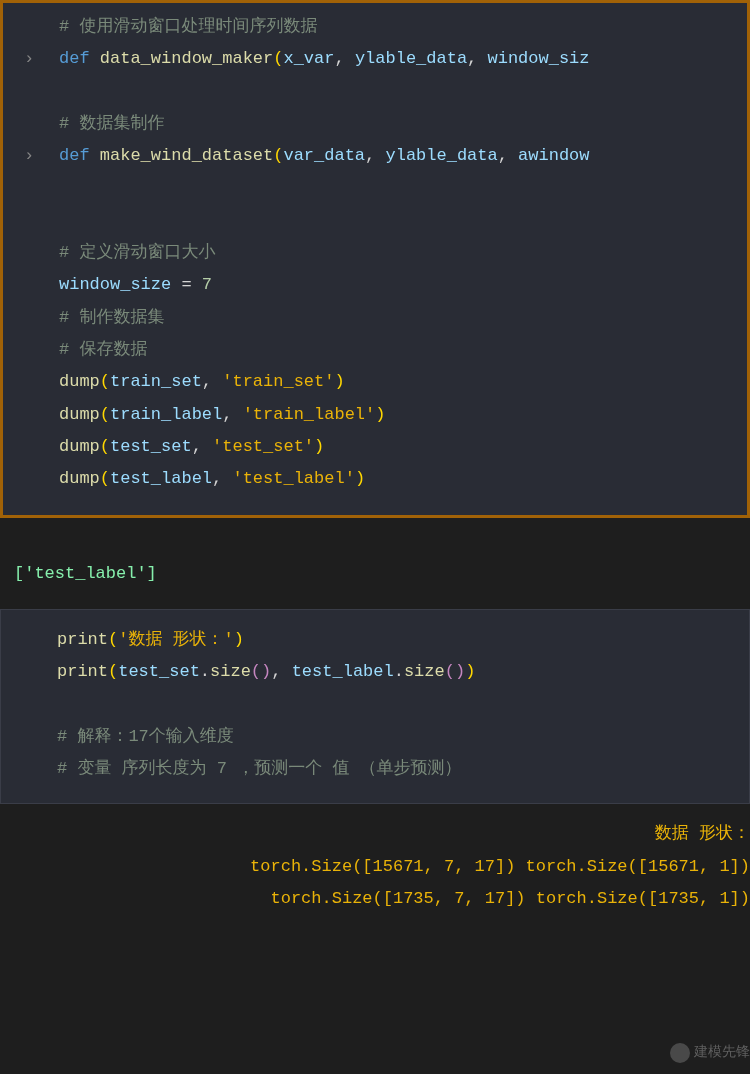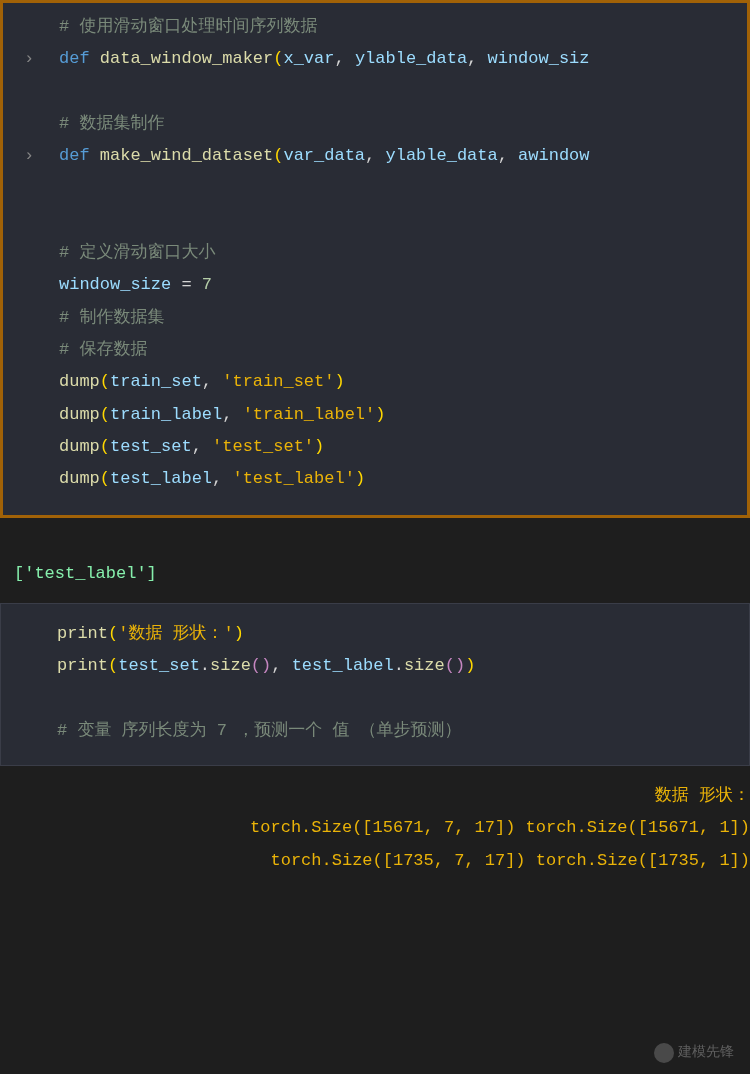--- a/index.html
+++ b/index.html
@@ -51,39 +51,39 @@
     .output-text {
       color: #86efac;
       padding: 12px 0 8px 14px;
       font-size: 17px;
     }
     
     .code-block-2 {
       background: #292c35;
       border: 1px solid #3a3d48;
       padding: 14px 0 18px 0;
-      margin-top: 4px;
+      margin-top: 10px;
     }
     .code-line-2 {
       padding: 0 0 0 56px;
       white-space: nowrap;
       overflow: hidden;
     }
     
     .output-block {
       padding: 14px 0 0 8px;
       color: #eab308;
       font-size: 17px;
       line-height: 1.9;
       text-align: right;
     }
     
     .watermark {
       position: absolute;
-      right: 16px;
+      right: 0;
       bottom: 8px;
       color: #888;
       font-size: 14px;
       opacity: 0.6;
       display: flex;
       align-items: center;
       gap: 4px;
     }
     .watermark-icon {
       width: 20px;
@@ -147,20 +147,23 @@
 
 <div class="code-block-2">
   <div class="code-line-2">
     <span class="function-call">print</span><span class="paren-yellow">(</span><span class="string">'数据 形状：'</span><span class="paren-yellow">)</span>
   </div>
   <div class="code-line-2">
     <span class="function-call">print</span><span class="paren-yellow">(</span><span class="variable">test_set</span><span>.</span><span class="method">size</span><span class="paren-purple">()</span><span>, </span><span class="variable">test_label</span><span>.</span><span class="method">size</span><span class="paren-purple">()</span><span class="paren-yellow">)</span>
   </div>
   <div class="empty-line"></div>
   <div class="code-line-2">
+    <span class="comment">#  解释：17个输入维度</span>
+  </div>
+  <div class="code-line-2">
     <span class="comment">#  变量 序列长度为 7 ，预测一个 值 （单步预测）</span>
   </div>
 </div>
 
 <div class="output-block">
   <div>数据 形状：</div>
   <div>torch.Size([15671, 7, 17]) torch.Size([15671, 1])</div>
   <div>torch.Size([1735, 7, 17]) torch.Size([1735, 1])</div>
 </div>
 

